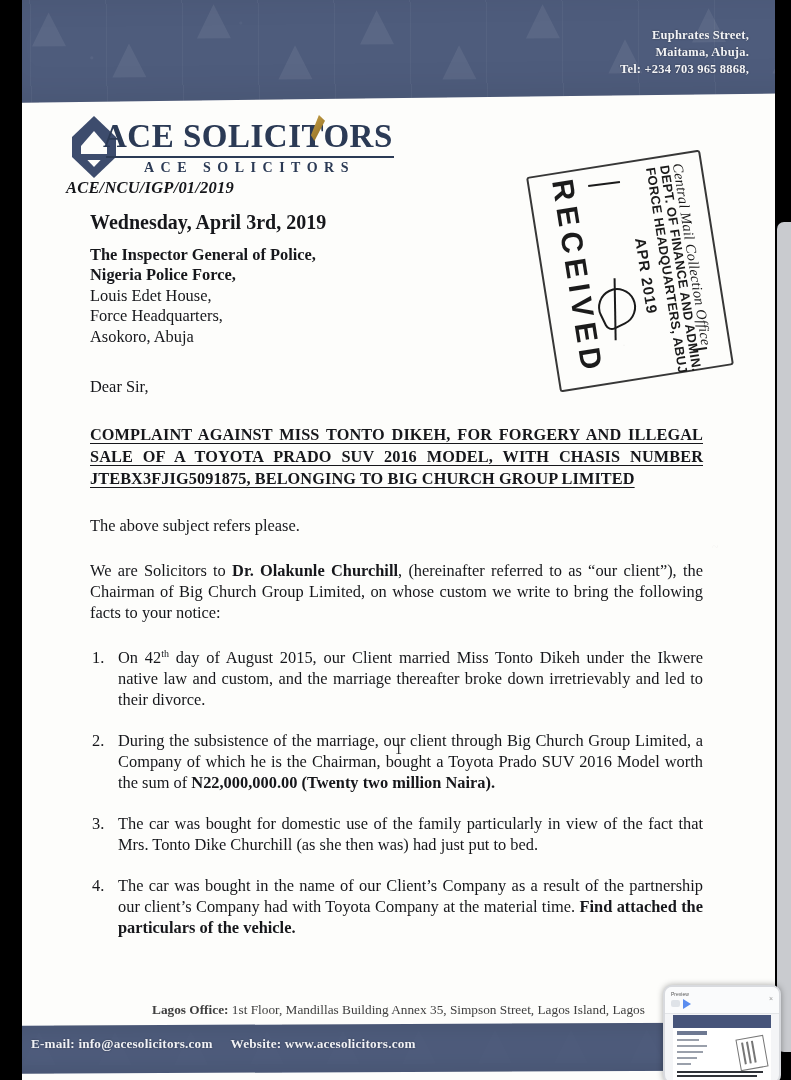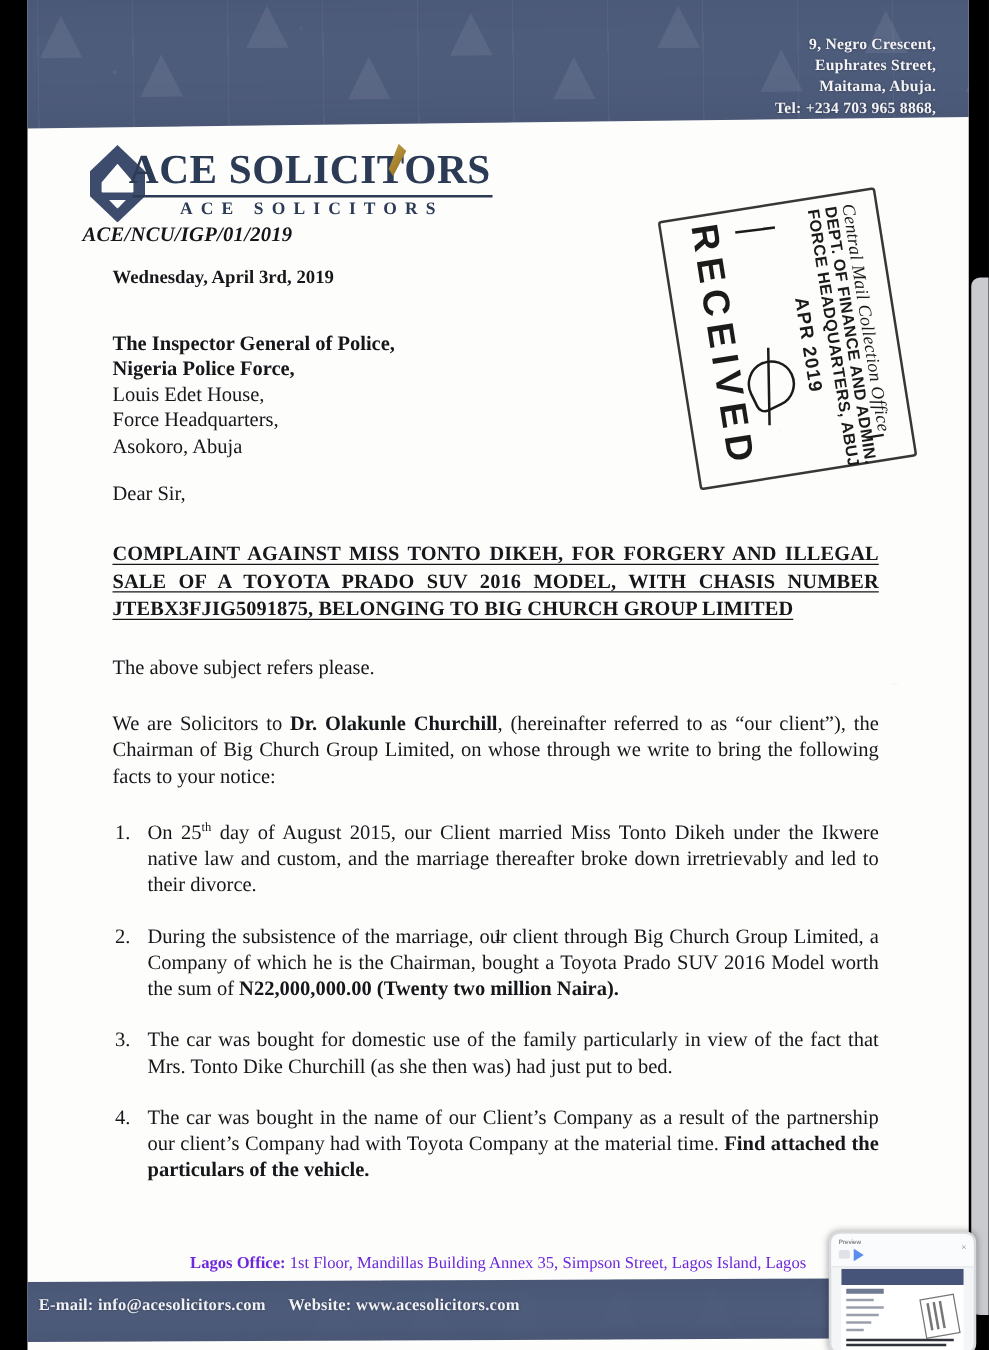--- a/index.html
+++ b/index.html
@@ -87,22 +87,22 @@
     position:absolute;left:44px;top:178px;
     font-family:"Liberation Serif", serif;font-style:italic;font-weight:bold;
     font-size:16.5px;color:#15161a;letter-spacing:.2px;
   }
 
   
   #body-text{
     position:absolute;left:68px;top:212px;width:613px;
     color:#16171b;font-size:16.4px;line-height:20.5px;
   }
-  .date-line{font-weight:bold;font-size:15px;margin-bottom:32px;}
-  .addressee{margin-bottom:18px;line-height:20.5px;}
+  .date-line{font-weight:bold;font-size:20px;margin-bottom:12px;}
+  .addressee{margin-bottom:30px;line-height:20.5px;}
   .addressee .b{font-weight:bold;}
   .salutation{margin-bottom:26px;}
   #subject{
     font-weight:bold;text-align:justify;text-justify:inter-word;
     text-decoration:underline;text-underline-offset:2.5px;
     font-size:16.3px;line-height:22px;margin-bottom:25px;
     letter-spacing:.1px;
   }
   .para{text-align:justify;text-justify:inter-word;margin-bottom:20px;line-height:21px;}
   .para.tight{margin-bottom:24px;}
@@ -157,21 +157,21 @@
     content:"";position:absolute;left:-18px;top:10px;width:34px;height:34px;
     border:2px solid #1b1b1b;border-radius:50% 50% 50% 20%;
     transform:rotate(-25deg);
   }
   #st-dash{position:absolute;left:60px;top:18px;width:32px;height:2px;background:#1b1b1b;transform:rotate(2deg);}
   #st-tick{position:absolute;left:138px;top:196px;width:14px;height:2px;background:#1b1b1b;}
 
   
   #lagos-line{
     position:absolute;left:0;right:0;top:1002px;text-align:center;
-    font-size:13.3px;color:#6d28d9;white-space:nowrap;
+    font-size:13.3px;color:#404040;white-space:nowrap;
   }
   #lagos-line b{font-weight:bold;}
   #footer-band{
     position:absolute;left:-20px;right:-20px;top:1024px;height:48px;
     background:#4e5c7c;transform:rotate(-0.25deg);
     box-shadow:inset 0 0 30px rgba(0,0,0,.12);
   }
   #footer-band .wmf{position:absolute;inset:0;opacity:.10;}
   #footer-contact{
     position:absolute;left:0;right:0;top:1036px;text-align:left;
@@ -247,21 +247,20 @@
         <span class="tri" style="left:368px;top:22px"></span>
         <span class="tri" style="left:450px;top:58px"></span>
         <span class="tri" style="left:534px;top:18px"></span>
         <span class="tri" style="left:616px;top:54px"></span>
         <span class="tri" style="left:700px;top:24px"></span>
         <span class="tri" style="left:780px;top:56px"></span>
       </div>
     </div>
 
     <div id="letterhead-address">
-      <div>9, Negro Crescent,</div>
       <div>Euphrates Street,</div>
       <div>Maitama, Abuja.</div>
       <div>Tel: +234 703 965 8868,</div>
     </div>
 
     <div id="logo-block">
       <div id="logo-mark">
         <div class="dia"></div>
         <div class="dia-in"></div>
         <div class="bar"></div>
@@ -289,24 +288,24 @@
         <div>Force Headquarters,</div>
         <div>Asokoro, Abuja</div>
       </div>
 
       <div class="salutation">Dear Sir,</div>
 
       <div id="subject">COMPLAINT AGAINST MISS TONTO DIKEH, FOR FORGERY AND ILLEGAL SALE OF A TOYOTA PRADO SUV 2016 MODEL, WITH CHASIS NUMBER JTEBX3FJIG5091875, BELONGING TO BIG CHURCH GROUP LIMITED</div>
 
       <div class="para tight">The above subject refers please.</div>
 
-      <div class="para tight"><span>We are Solicitors to </span><b>Dr. Olakunle Churchill</b><span>, (hereinafter referred to as “our client”), the Chairman of Big Church Group Limited, on whose through we write to bring the following facts to your notice:</span></div>
+      <div class="para tight"><span>We are Solicitors to </span><b>Dr. Olakunle Churchill</b><span>, (hereinafter referred to as “our client”), the Chairman of Big Church Group Limited, on whose custom we write to bring the following facts to your notice:</span></div>
 
       <ol class="items">
-        <li><span>On 25</span><sup>th</sup><span> day of August 2015, our Client married Miss Tonto Dikeh under the Ikwere native law and custom, and the marriage thereafter broke down irretrievably and led to their divorce.</span></li>
+        <li><span>On 42</span><sup>th</sup><span> day of August 2015, our Client married Miss Tonto Dikeh under the Ikwere native law and custom, and the marriage thereafter broke down irretrievably and led to their divorce.</span></li>
         <li><span>During the subsistence of the marriage, our client through Big Church Group Limited, a Company of which he is the Chairman, bought a Toyota Prado SUV 2016 Model worth the sum of </span><b>N22,000,000.00 (Twenty two million Naira).</b></li>
         <li><span>The car was bought for domestic use of the family particularly in view of the fact that Mrs. Tonto Dike Churchill (as she then was) had just put to bed.</span></li>
         <li><span>The car was bought in the name of our Client’s Company as a result of the partnership our client’s Company had with Toyota Company at the material time. </span><b>Find attached the particulars of the vehicle.</b></li>
       </ol>
     </div>
 
     <div id="page-number">1</div>
 
     <div id="stamp">
       <div class="box"></div>

